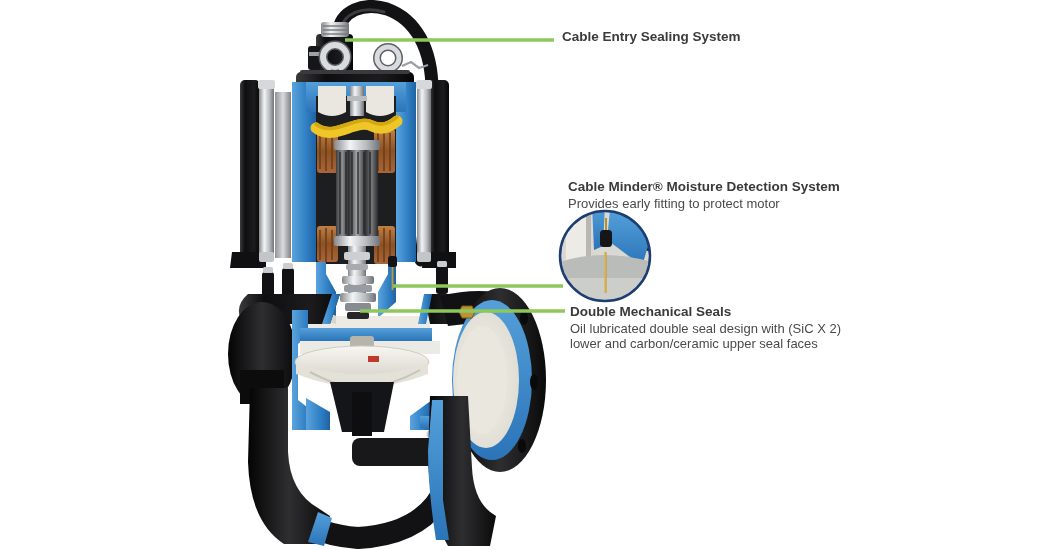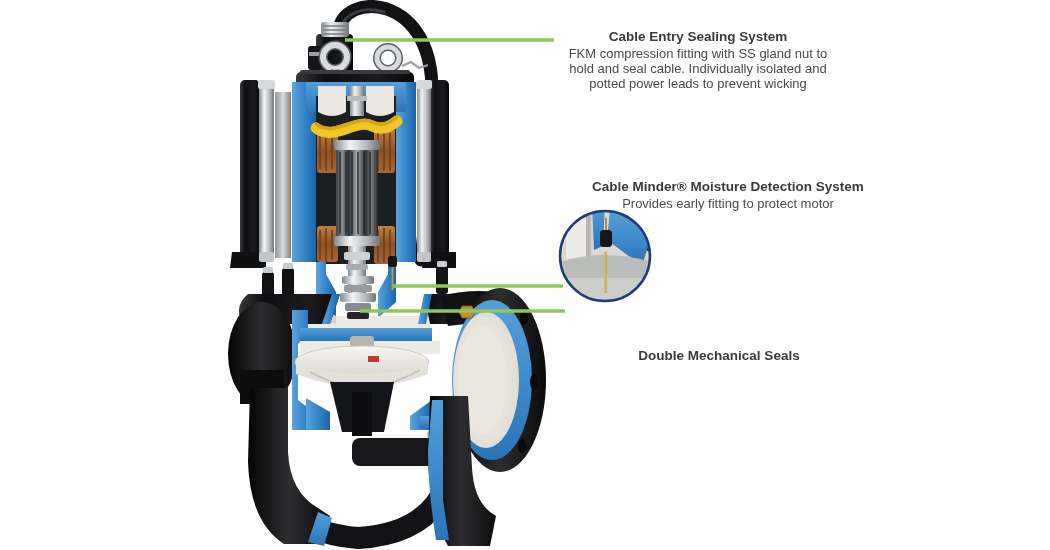--- a/index.html
+++ b/index.html
@@ -1,26 +1,26 @@
 <!DOCTYPE html>
 <html><head>
 <meta charset="utf-8">
 <style>
   html,body{margin:0;padding:0;background:#ffffff;}
   .canvas{
     position:relative;width:1050px;height:550px;background:#ffffff;
     overflow:hidden;font-family:"Liberation Sans",sans-serif;
   }
   .diagram-svg{position:absolute;left:0;top:0;}
-  .annotation{position:absolute;color:#464646;text-align:center;}
+  .annotation{position:absolute;color:#464646;}
   .ann-title{font-size:13.5px;font-weight:700;color:#3a3a3a;line-height:15px;margin-bottom:2px;}
   .ann-body{font-size:13px;line-height:15px;color:#4a4a4a;}
   #ann-cable{left:562px;top:29px;width:272px;}
   #ann-sealminder{left:568px;top:179px;width:320px;}
-  #ann-seals{left:570px;top:304px;width:298px;margin-top:44px;}
+  #ann-seals{left:570px;top:304px;width:298px;}
 </style>
 </head>
 <body>
 
 <div class="canvas">
 
 <svg class="diagram-svg" width="1050" height="550" viewBox="0 0 1050 550">
   <defs>
     <linearGradient id="gBlackV" x1="0" y1="0" x2="1" y2="0">
       <stop offset="0" stop-color="#3a3a3c"></stop>
@@ -269,25 +269,25 @@
         <line x1="605.5" y1="252" x2="605.5" y2="293" stroke="#c59a31" stroke-width="2.2"></line>
         <line x1="605" y1="252" x2="605" y2="293" stroke="#edd07a" stroke-width="0.8"></line>
       </g>
     </g>
     <circle cx="605" cy="256" r="45" fill="none" stroke="#1d3d72" stroke-width="2.5"></circle>
   </g>
 </svg>
 
 <div class="annotation" id="ann-cable">
   <div class="ann-title">Cable Entry Sealing System</div>
-  <div class="ann-body">FKM compression fitting with SS gland nut to hold and seal cable. Individually isolated and potted power leads to prevent wicking</div>
 </div>
 
 <div class="annotation" id="ann-sealminder">
   <div class="ann-title">Cable Minder® Moisture Detection System</div>
   <div class="ann-body">Provides early fitting to protect motor</div>
 </div>
 
 <div class="annotation" id="ann-seals">
   <div class="ann-title">Double Mechanical Seals</div>
+  <div class="ann-body">Oil lubricated double seal design with (SiC X 2) lower and carbon/ceramic upper seal faces</div>
 </div>
 
 </div>
 
 </body></html>

